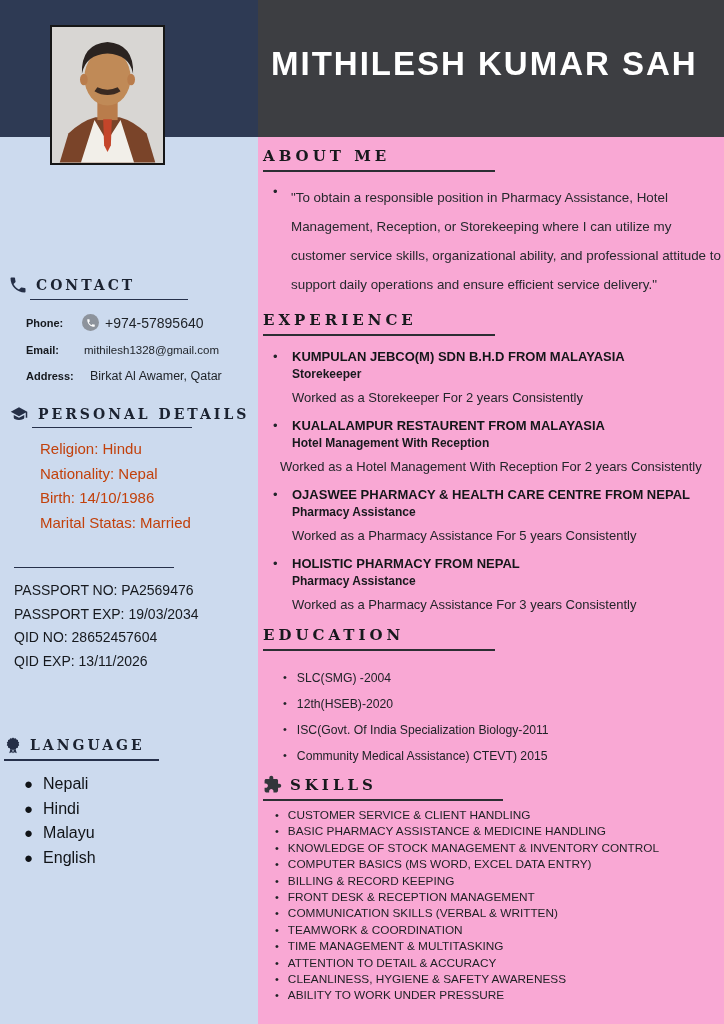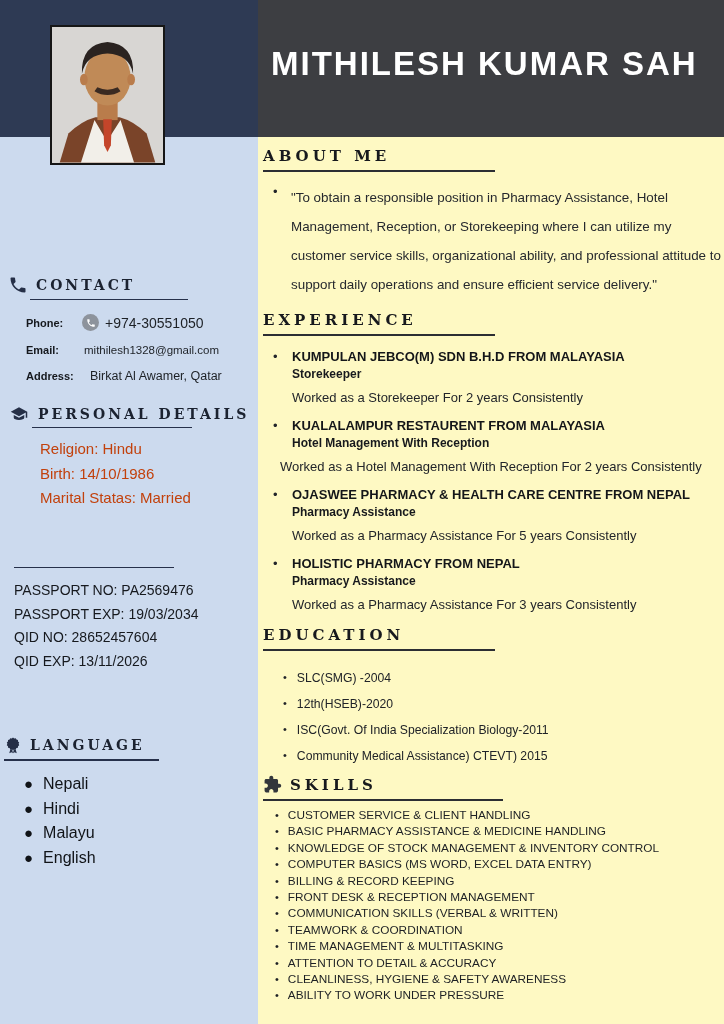--- a/index.html
+++ b/index.html
@@ -37,21 +37,21 @@
   .passport-lines { margin-top:11px; }
   .passport-lines div { font-size:14px; line-height:23.5px; color:#16191e; }
 
   .sec-language { top:735px; padding-left:4px; }
   .sec-language .side-rule { border-bottom-width:2px; }
   .lang-list { margin-top:11px; padding-left:20px; list-style:none; }
   .lang-list li { font-size:16px; line-height:24.5px; color:#101317; display:flex; align-items:center; gap:10px; }
   .lang-list .blt { font-size:15px; }
 
   
-  .main { position:absolute; left:258px; top:0; width:466px; height:1024px; background:#fef9c3; }
+  .main { position:absolute; left:258px; top:0; width:466px; height:1024px; background:#f9a8d4; }
   .name-band { height:137px; background:#3d3e42; display:flex; align-items:center; padding:0 6px 10px 13px; }
   .name { color:#fff; font-size:33px; font-weight:800; letter-spacing:2px; white-space:nowrap; }
 
   .m-head { font-family:"DejaVu Serif", serif; font-weight:700; letter-spacing:4px; font-size:15px; color:#17191d; display:flex; align-items:center; gap:8px; }
   .m-rule { border-bottom:2px solid #2c2e33; width:232px; margin-top:5px; }
 
   .sec-about { margin:10px 0 0 5px; }
   .about-row { display:flex; margin:11px 0 0 10px; width:448px; }
   .about-row .blt { width:18px; font-size:13px; padding-top:1px; }
   .about-text { font-size:13.4px; line-height:29px; color:#26292e; width:430px; }
@@ -111,21 +111,21 @@
       </div>
       <div class="side-rule" style="margin-left:22px; width:158px;"></div>
       <div class="contact-rows">
         <div class="c-row">
           <span class="c-label">Phone:</span>
           <span class="phone-badge">
             <svg width="10" height="10" viewBox="0 0 24 24">
                 <path fill="#ffffff" d="M6.62 10.79c1.44 2.83 3.76 5.14 6.59 6.59l2.2-2.2c.27-.27.67-.36 1.02-.24 1.12.37 2.33.57 3.57.57.55 0 1 .45 1 1V20c0 .55-.45 1-1 1-9.39 0-17-7.61-17-17 0-.55.45-1 1-1h3.5c.55 0 1 .45 1 1 0 1.25.2 2.45.57 3.57.11.35.03.74-.25 1.02l-2.2 2.2z"></path>
               </svg>
           </span>
-          <span class="c-val phone-val">+974-30551050</span>
+          <span class="c-val phone-val">+974-57895640</span>
         </div>
         <div class="c-row">
           <span class="c-label">Email:</span>
           <span class="c-val email-val">mithilesh1328@gmail.com</span>
         </div>
         <div class="c-row">
           <span class="c-label">Address:</span>
           <span class="c-val addr-val">Birkat Al Awamer, Qatar</span>
         </div>
       </div>
@@ -136,20 +136,21 @@
         <span class="hicon">
           <svg width="22" height="18" viewBox="0 0 24 24">
               <path fill="#252f47" d="M12 3L1 9l11 6 9-4.91V17h2V9L12 3zM5 13.18V17c0 1.66 3.13 3 7 3s7-1.34 7-3v-3.82l-7 3.82-7-3.82z"></path>
             </svg>
         </span>
         <span class="htext">PERSONAL DETAILS</span>
       </div>
       <div class="side-rule" style="margin-left:24px; width:160px;"></div>
       <div class="personal-lines">
         <div>Religion: Hindu</div>
+        <div>Nationality:  Nepal</div>
         <div>Birth: 14/10/1986</div>
         <div>Marital Statas: Married</div>
       </div>
     </div>
 
     <div class="side-section sec-passport">
       <div class="side-rule" style="width:160px;"></div>
       <div class="passport-lines">
         <div>PASSPORT NO: PA2569476</div>
         <div>PASSPORT EXP: 19/03/2034</div>

